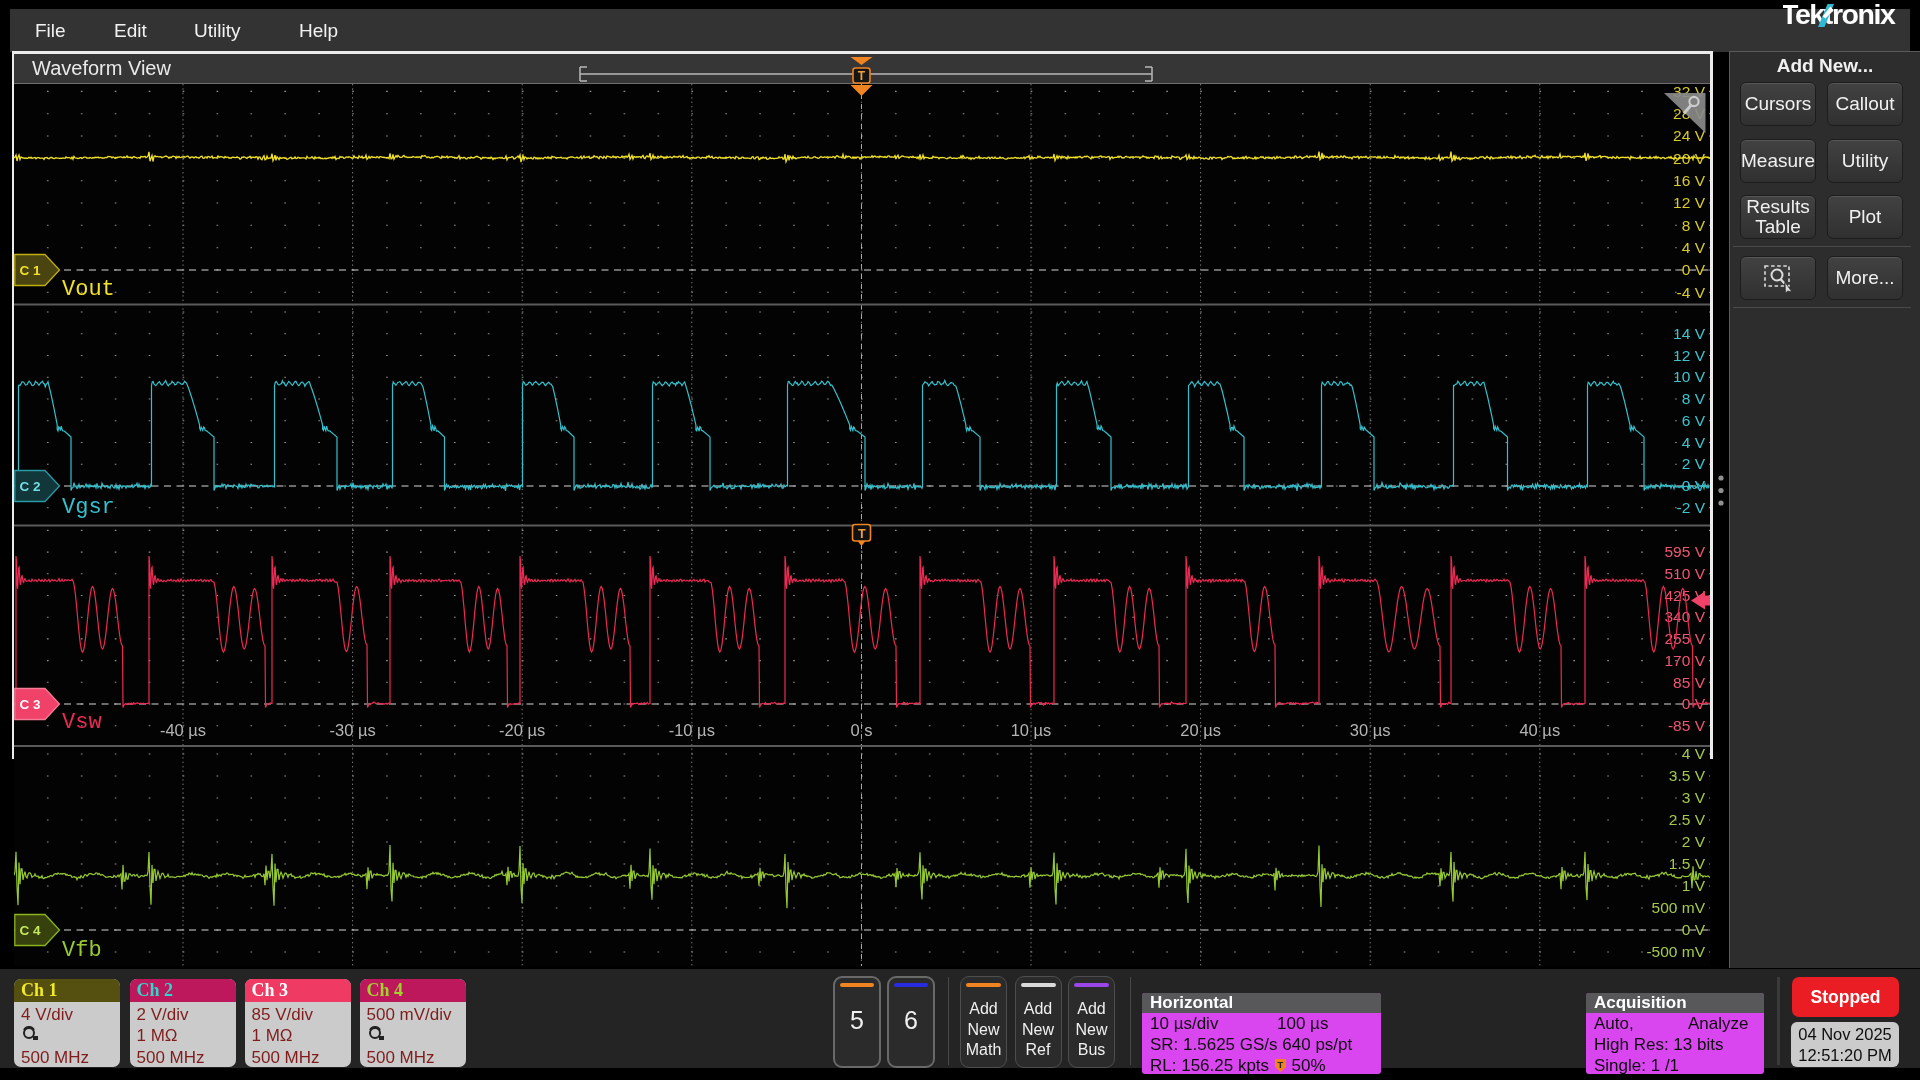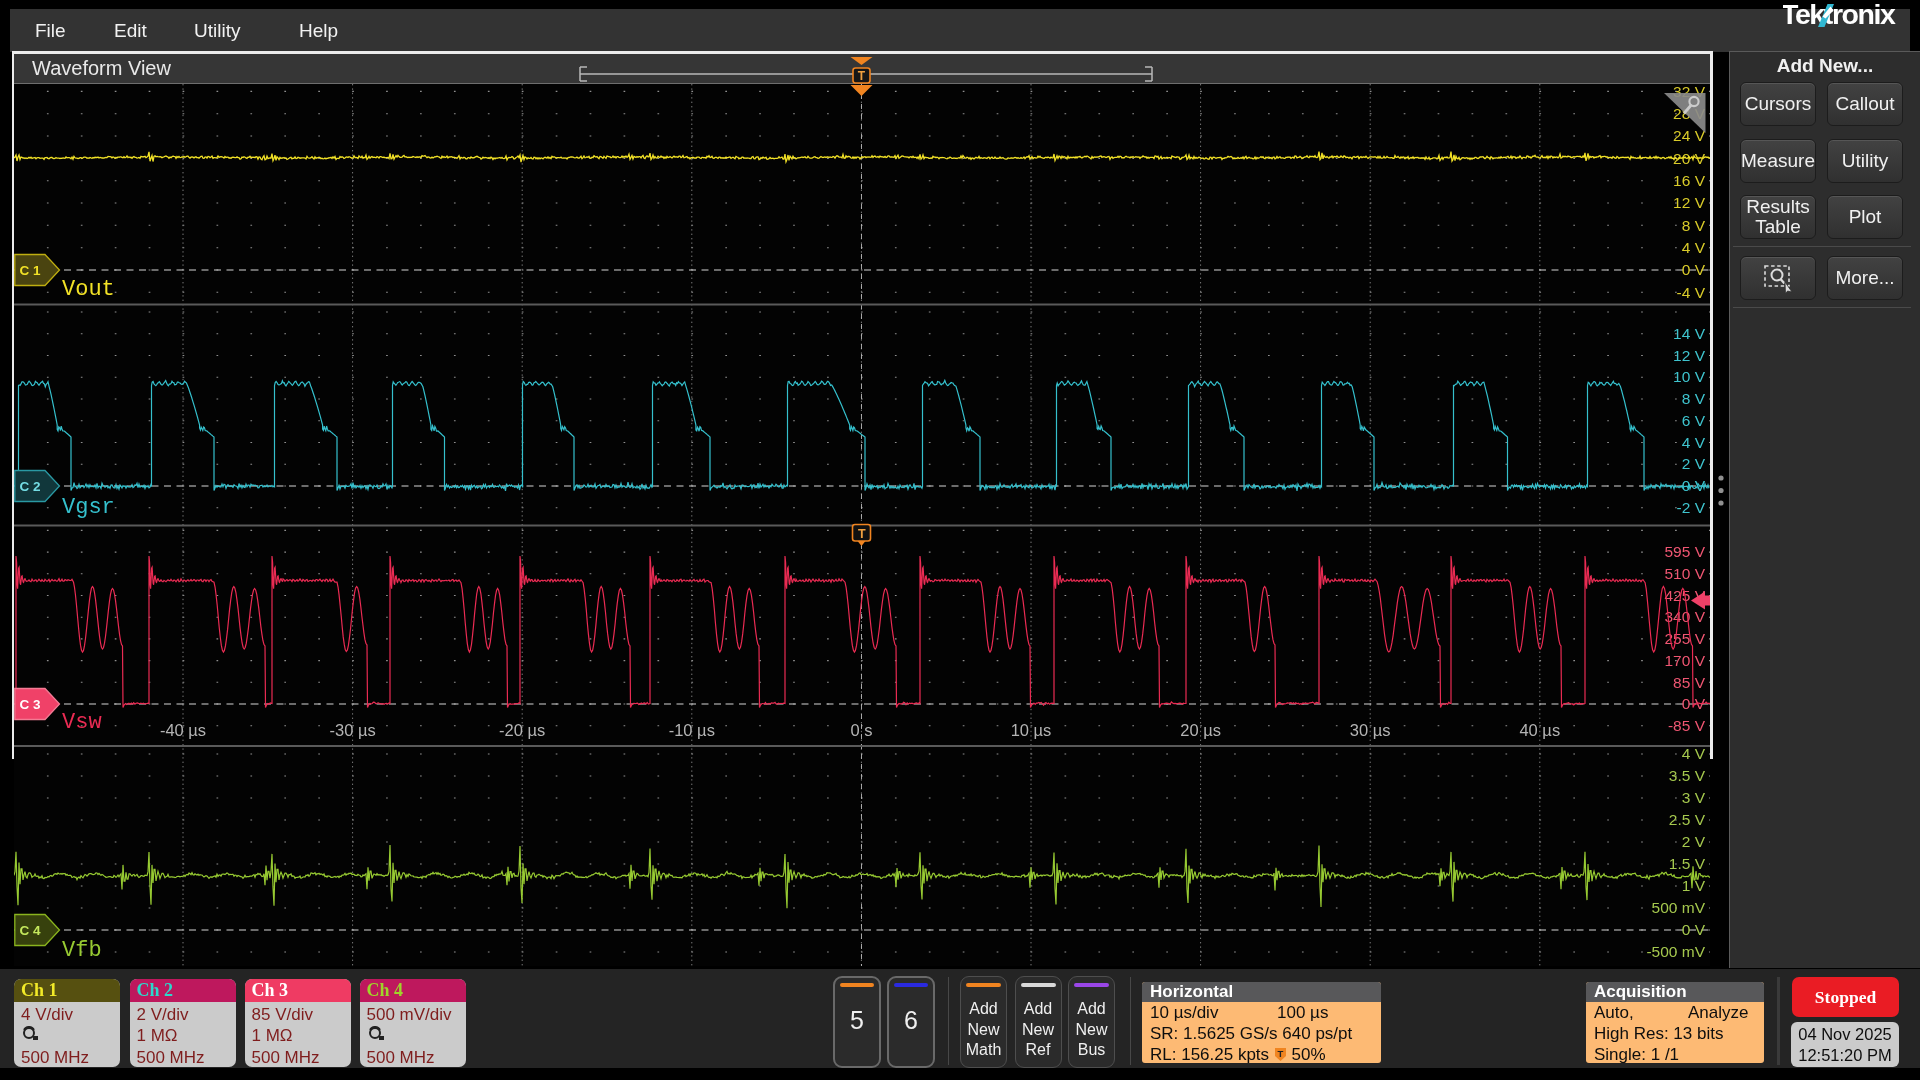--- a/index.html
+++ b/index.html
@@ -16,25 +16,25 @@
 .rsep { position:absolute; left:3px; width:178px; height:1px; background:#4a4a4a; }
 .bbar { left:0; top:969px; width:1920px; height:99px; background:#242424; }
 .chcard { position:absolute; top:10px; width:106px; height:88px; border-radius:7px; overflow:hidden; background:#cbcbcb; }
 .chhead { height:22.5px; font-size:18px; font-weight:bold; padding-left:7px; line-height:22px;font-family:Liberation Serif, serif; }
 .chbody { font-size:17px; color:#7f1d1d; padding-left:7px; line-height:21.5px; padding-top:2px; }
 .numbtn { position:absolute; top:7px; width:48px; height:92px; background:#2b2b2b; border:2px solid #696969; border-radius:9px; color:#f0f0f0; font-size:25px; text-align:center; line-height:84px; }
 .nline { position:absolute; top:5px; left:5px; width:34px; height:3.5px; border-radius:2px; }
 .addbtn { position:absolute; top:7px; width:47px; height:92px; background:#2b2b2b; border:1px solid #4e4e4e; border-radius:9px; color:#f0f0f0; font-size:16px; text-align:center; }
 .addbtn .ln { position:absolute; top:6px; left:5px; width:35px; height:3.5px; border-radius:2px; }
 .addbtn .tx { position:absolute; top:22px; width:100%; line-height:20.5px; }
-.ipanel { position:absolute; top:13px; border-radius:3px; overflow:hidden; background:#fdba74; }
+.ipanel { position:absolute; top:24px; border-radius:3px; overflow:hidden; background:#d946ef; }
 .iphead { height:19.5px; background:#58585a; color:#fff; font-weight:bold; font-size:17px; padding-left:8px; line-height:19px; }
 .iprow { position:relative; font-size:17px; color:#0e0e0e; padding-left:8px; height:21px; line-height:21px; }
 .vsep { position:absolute; top:8px; width:1px; height:88px; background:#484848; }
-.stopped { position:absolute; left:1792px; top:8px; width:107px; height:40px; background:#ea1c24; border-radius:7px; color:#fff; font-weight:bold; font-size:17.5px; text-align:center; line-height:40px;font-family:Liberation Serif, serif; }
+.stopped { position:absolute; left:1792px; top:8px; width:107px; height:40px; background:#ea1c24; border-radius:7px; color:#fff; font-weight:bold; font-size:17.5px; text-align:center; line-height:40px; }
 .datebox { position:absolute; left:1791px; top:53px; width:108px; height:45px; background:#cbcbcb; border-radius:6px; color:#0e0e0e; font-size:16.5px; text-align:center; line-height:21px; padding-top:2px; }
 </style></head>
 <body>
 <div class="abs menubar">
   <span style="left:25px">File</span>
     <span style="left:104px">Edit</span>
     <span style="left:184px">Utility</span>
     <span style="left:289px">Help</span>
 </div>
 <svg class="abs logo" viewBox="0 0 124 26">

